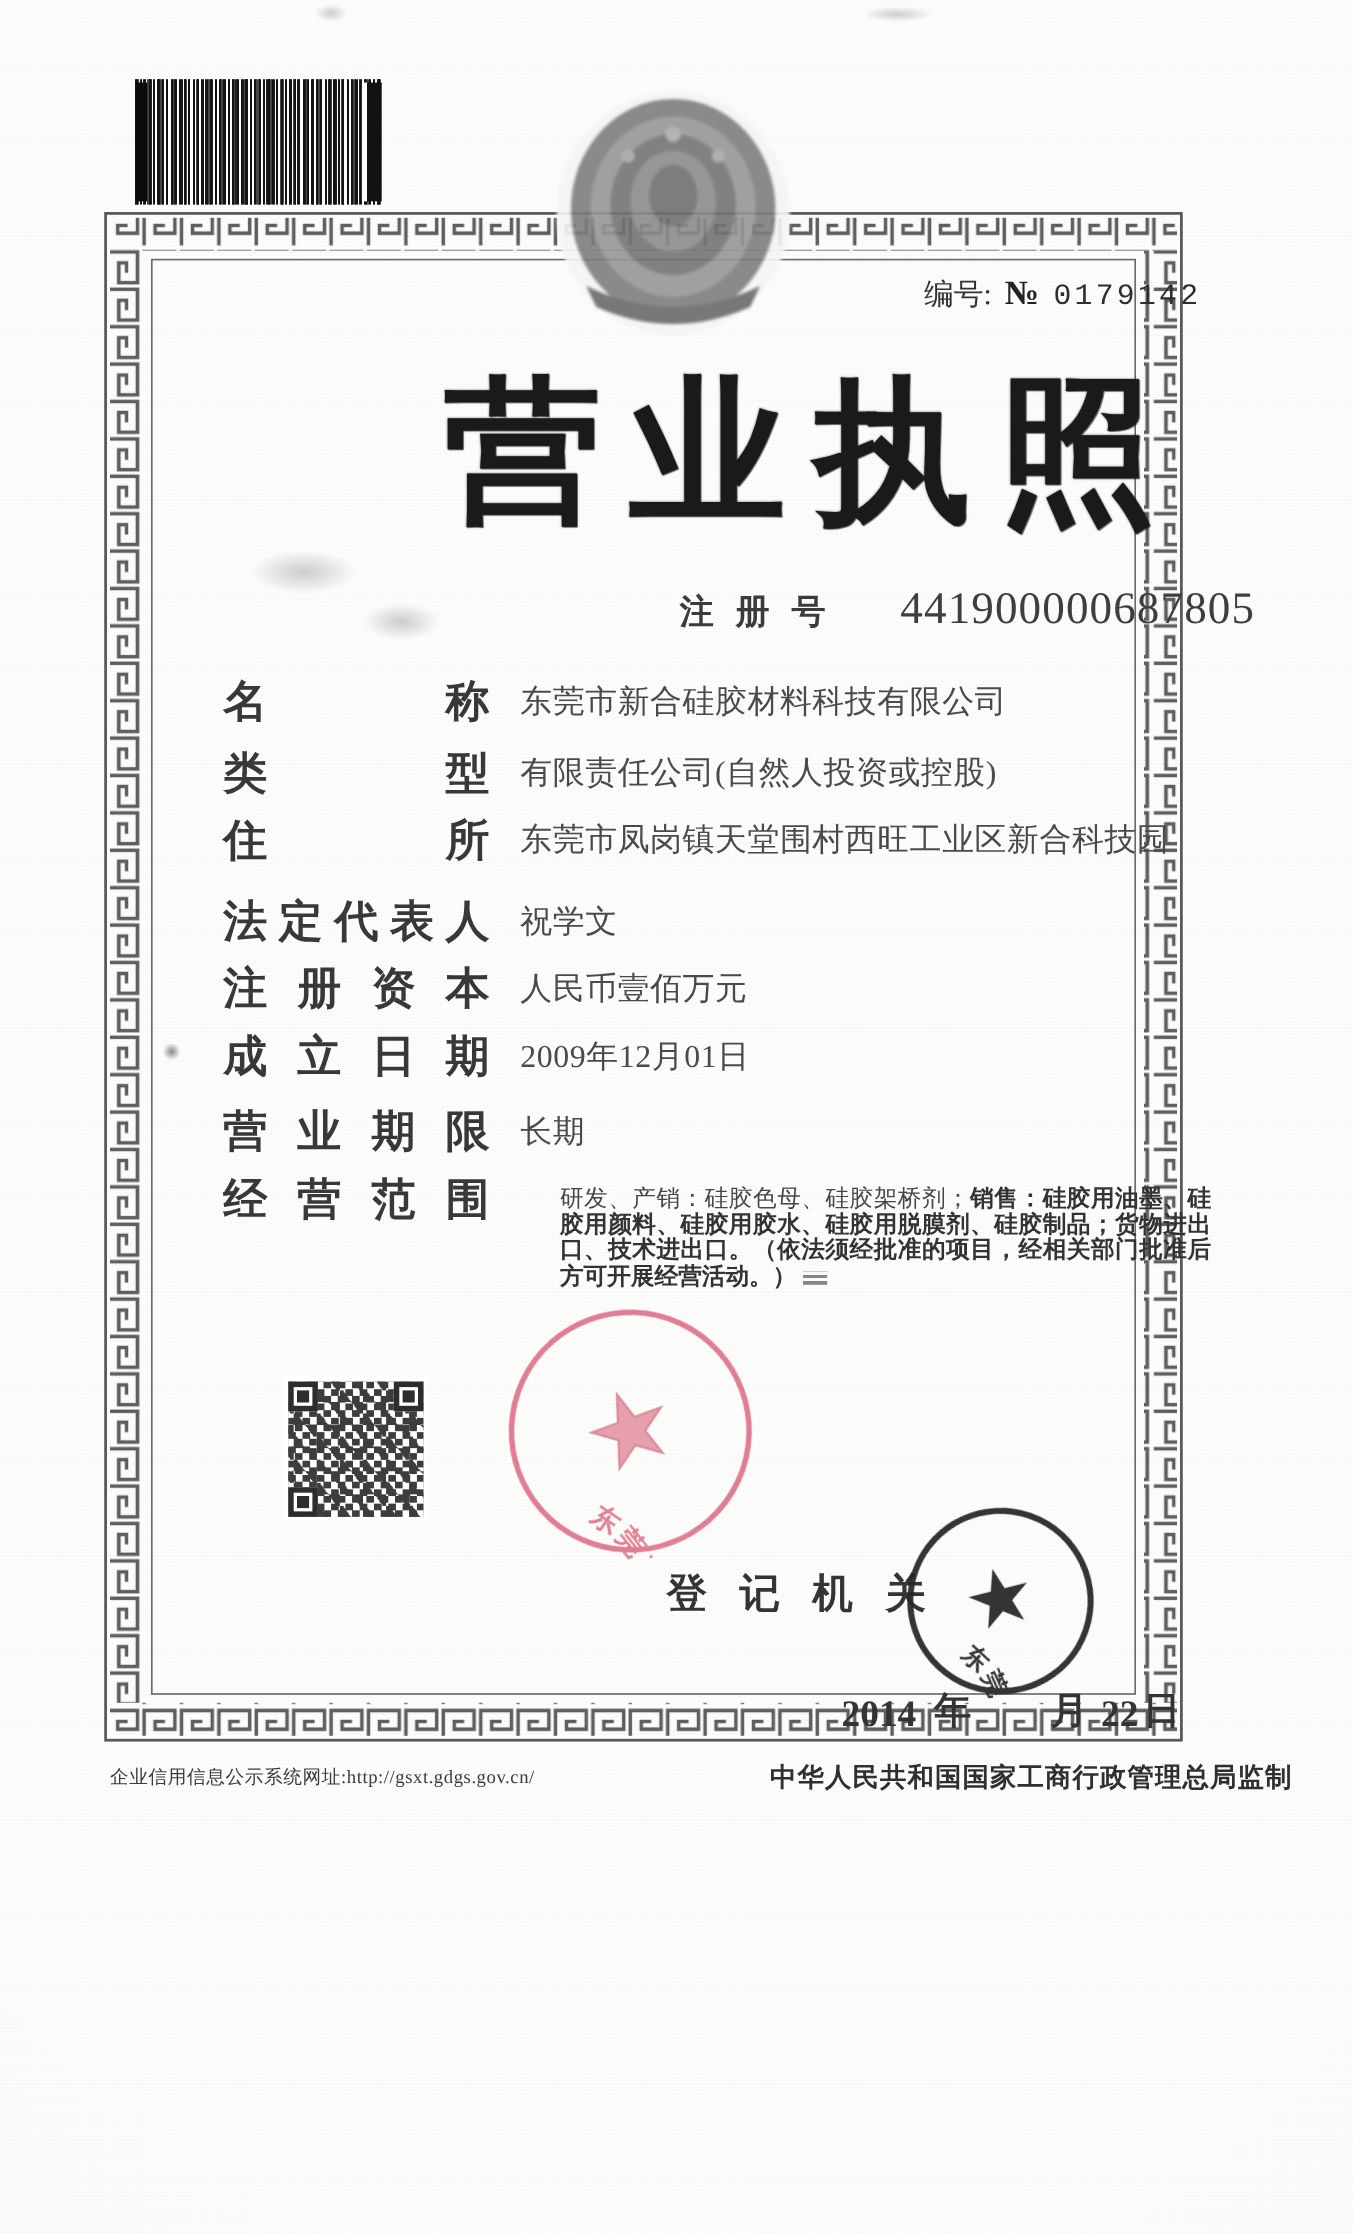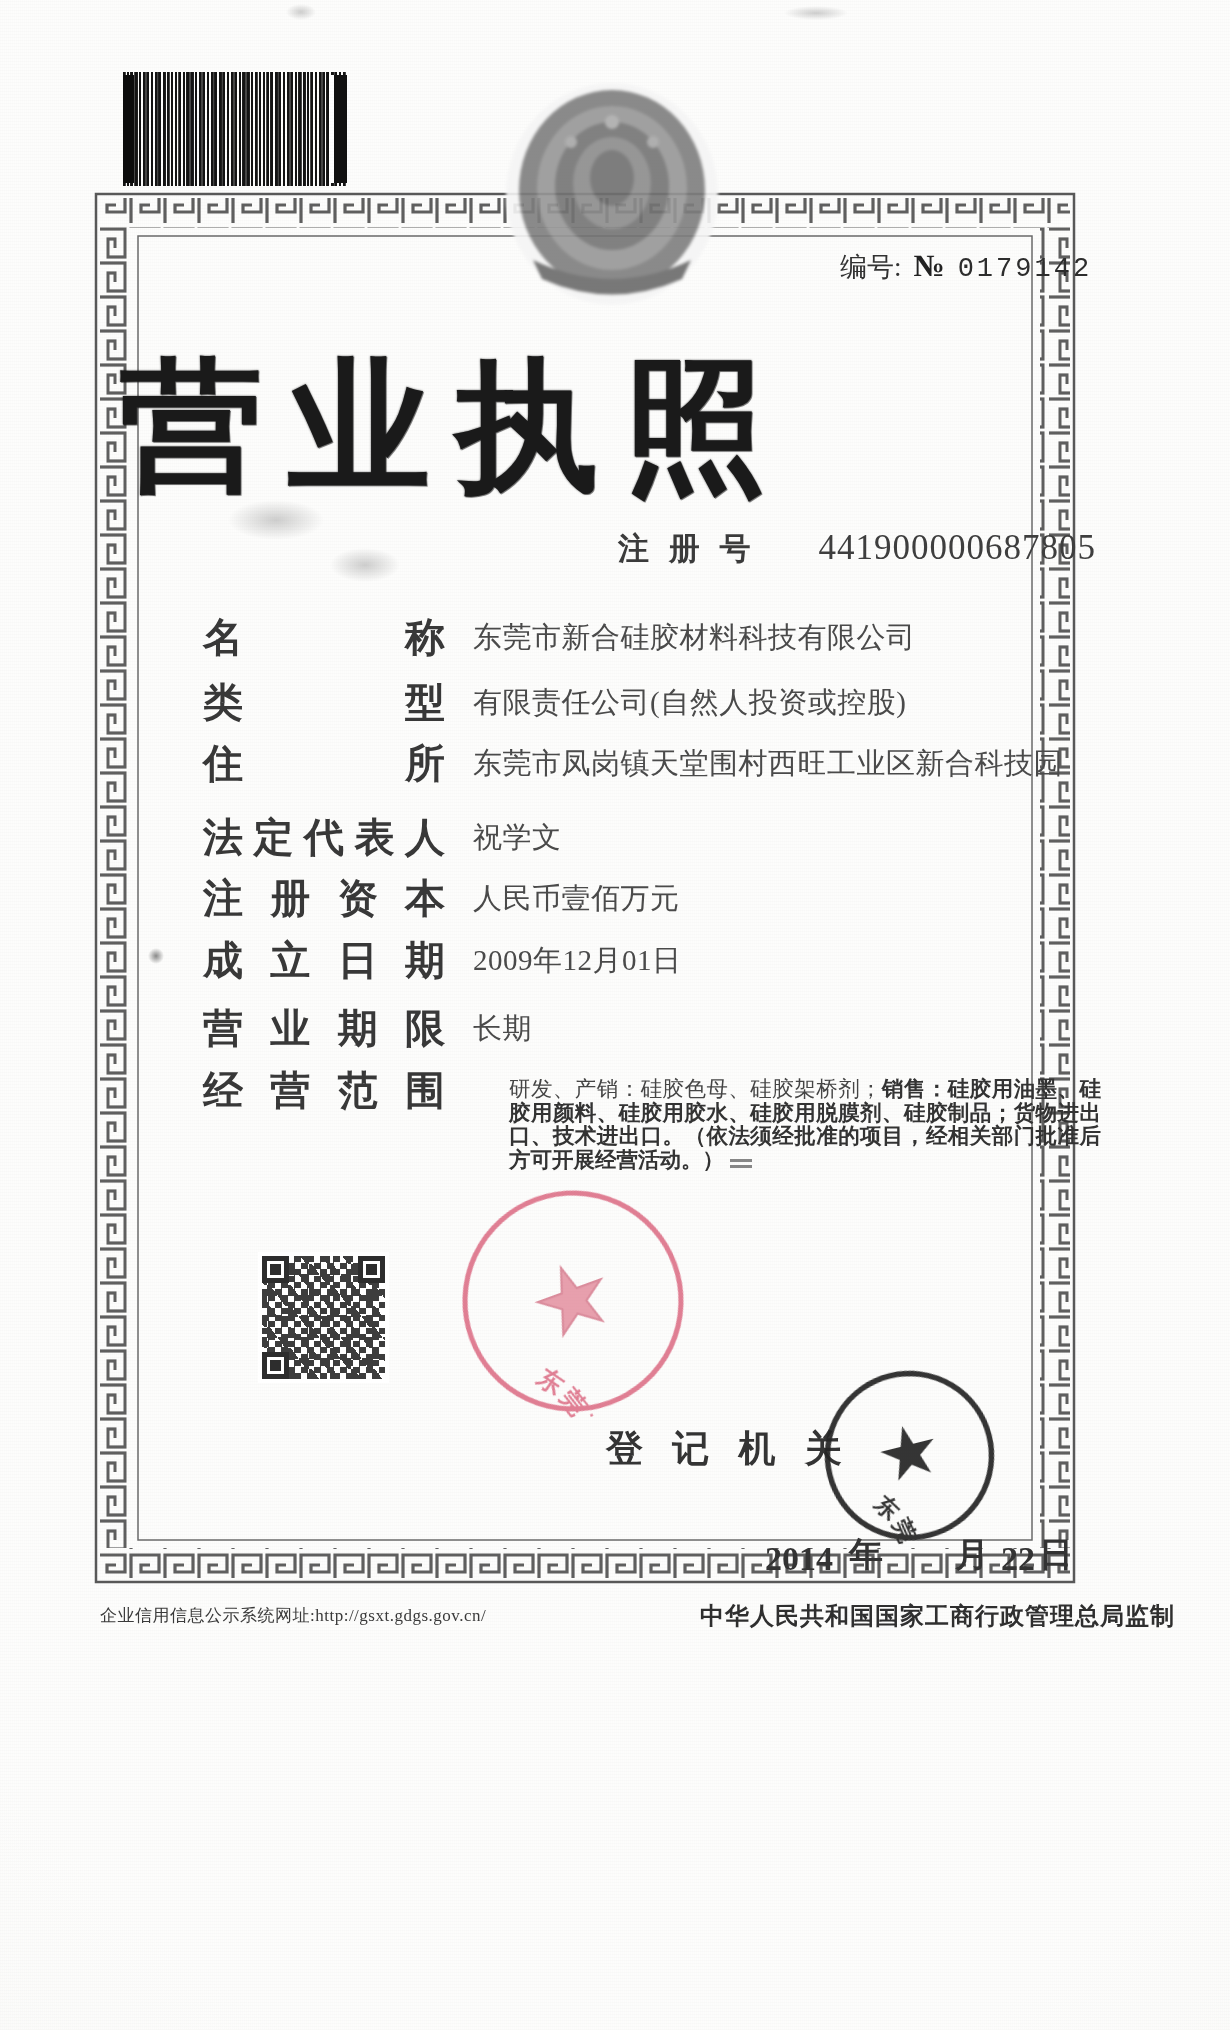--- a/index.html
+++ b/index.html
@@ -25,27 +25,27 @@
   
   .emblem{position:absolute;left:505px;top:82px;width:214px;height:224px;z-index:3;
     filter:blur(1.4px) contrast(.92);opacity:.9;}
   
   .frame{position:absolute;left:94px;top:192px;z-index:1;}
   
   .serial{position:absolute;left:840px;top:248px;z-index:4;display:flex;align-items:baseline;gap:12px;font-size:27px;color:#323232;}
   .numero{font-weight:800;font-size:31px;letter-spacing:1px;color:#222;}
   .serial-digits{font-family:"Liberation Mono","DejaVu Sans Mono",monospace;font-size:27px;letter-spacing:3px;color:#2d2d2d;}
   
-  .title{position:absolute;left:94px;width:982px;top:332px;margin:0;text-align:left;z-index:4;
+  .title{position:absolute;left:94px;width:982px;top:316px;margin:0;text-align:right;z-index:4;
     font-size:142px;font-weight:900;letter-spacing:26px;text-indent:26px;color:#1a1a1a;
     text-shadow:0 0 2px rgba(10,10,10,.8),1px 1px 0 rgba(30,30,30,.5);filter:blur(.3px);}
   
   .regno{position:absolute;left:618px;top:528px;z-index:4;display:flex;align-items:baseline;gap:36px;}
   .regno-label{font-size:31px;font-weight:700;letter-spacing:6px;color:#3b3b3b;}
-  .regno-value{font-size:35px;margin-left:26px;letter-spacing:1px;color:#3e3e3e;}
+  .regno-value{font-size:41px;margin-left:26px;letter-spacing:1px;color:#3e3e3e;}
   
   .row{position:absolute;left:203px;display:flex;align-items:center;height:52px;z-index:4;justify-content:flex-end;}
   .flabel{display:inline-block;width:242px;text-align:justify;text-align-last:justify;
     font-weight:700;font-size:40px;color:#383838;line-height:1;filter:blur(.2px);}
   .fvalue{font-size:29px;color:#4a4a4a;margin-left:28px;white-space:nowrap;letter-spacing:.5px;}
   .r-name{top:612px}.r-type{top:677px}.r-addr{top:738px}.r-legal{top:812px}
   .r-cap{top:873px}.r-est{top:935px}.r-term{top:1003px}.r-scope{top:1065px}
   .scope-text{position:absolute;left:472px;top:1078px;width:592px;z-index:4;
     font-size:21.5px;line-height:23.6px;color:#454545;text-align:justify;margin-left:37px;}
   .scope-text .bold{font-weight:700;color:#333;}

